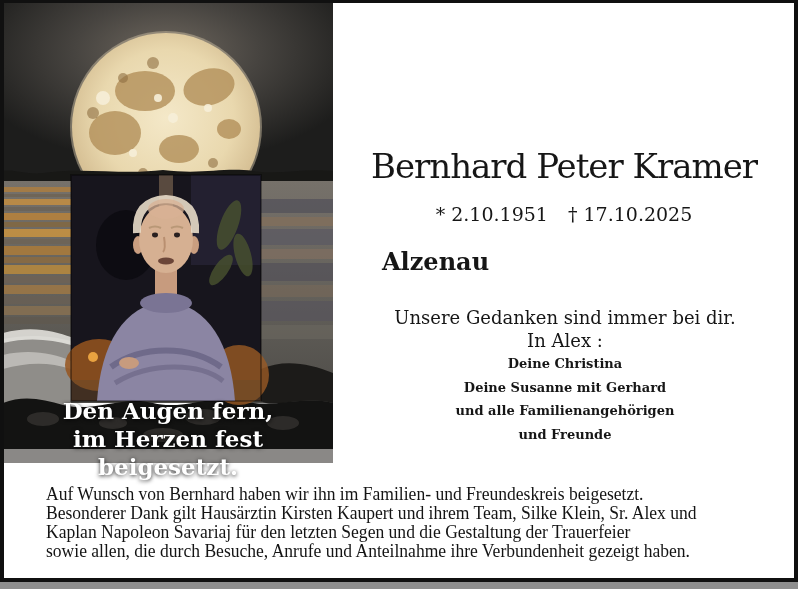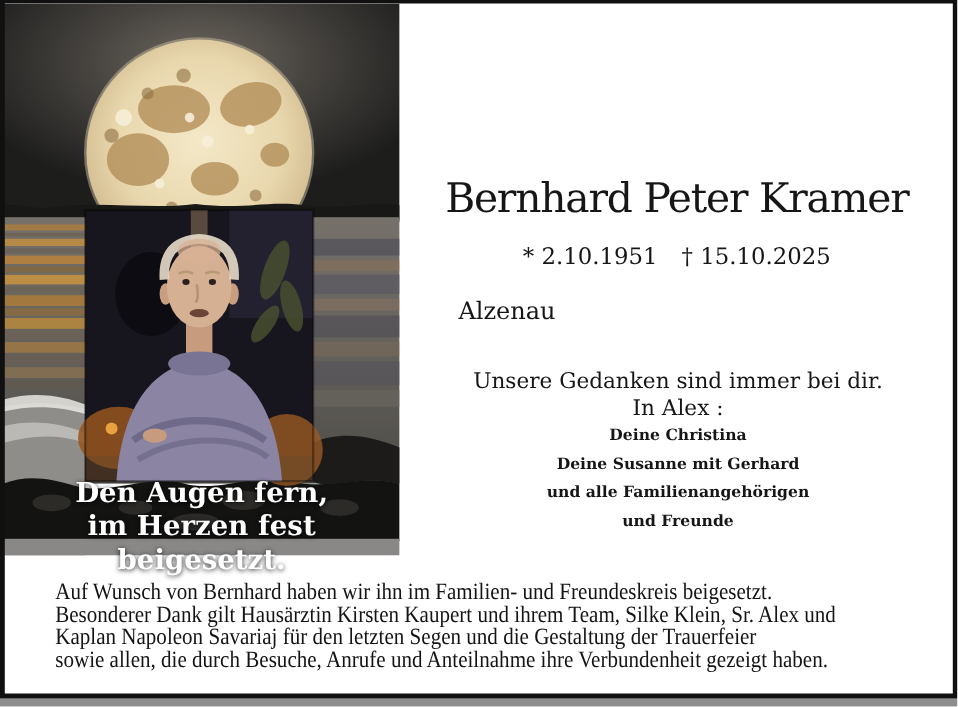--- a/index.html
+++ b/index.html
@@ -16,21 +16,21 @@
   .montage { position:absolute; left:3px; top:3px; width:330px; height:460px; z-index:1; }
   .montage svg { display:block; }
   .caption {
     position:absolute; left:0; top:394px; width:100%; text-align:center;
     font-weight:bold; font-size:23px; line-height:28px; color:#ffffff;
     text-shadow:0 1px 4px rgba(0,0,0,.85); z-index:3;
   }
   .epigraph { position:absolute; left:340px; width:450px; top:36px; text-align:center; font-size:19px; line-height:25px; }
   .name { position:absolute; left:336px; width:456px; top:146px; text-align:center; font-size:34px; font-weight:normal; letter-spacing:-1px; margin:0; }
   .dates { position:absolute; left:336px; width:456px; top:203px; display:flex; justify-content:center; gap:20px; font-size:19px; }
-  .city  { position:absolute; left:382px; top:247px; font-size:20px; font-weight:normal; }
+  .city  { position:absolute; left:382px; top:247px; font-size:24px; font-weight:bold; }
   .condolence { position:absolute; left:340px; width:450px; top:306px; text-align:center; font-size:18px; line-height:23px; }
   .mourners   { position:absolute; left:340px; width:450px; top:352px; text-align:center; font-size:13px; font-weight:bold; line-height:23.5px; }
   .ack {
     position:absolute; left:46px; top:484px; width:780px;
     font-family:"Liberation Serif", serif; font-size:19.5px; line-height:19px;
     transform:scaleX(.9); transform-origin:left top; white-space:nowrap; color:#141414;
   }
 </style>
 </head>
 <body>
@@ -180,21 +180,21 @@
     <div class="caption">
       <div>Den Augen fern,</div>
       <div>im Herzen fest beigesetzt.</div>
     </div>
   </div>
 
 
   <h1 class="name">Bernhard Peter Kramer</h1>
   <div class="dates">
     <span>* 2.10.1951</span>
-    <span>† 15.10.2025</span>
+    <span>† 17.10.2025</span>
   </div>
 
   <div class="city">Alzenau</div>
 
   <div class="condolence">
     <div>Unsere Gedanken sind immer bei dir.</div>
     <div>In Alex :</div>
   </div>
 
   <div class="mourners">

